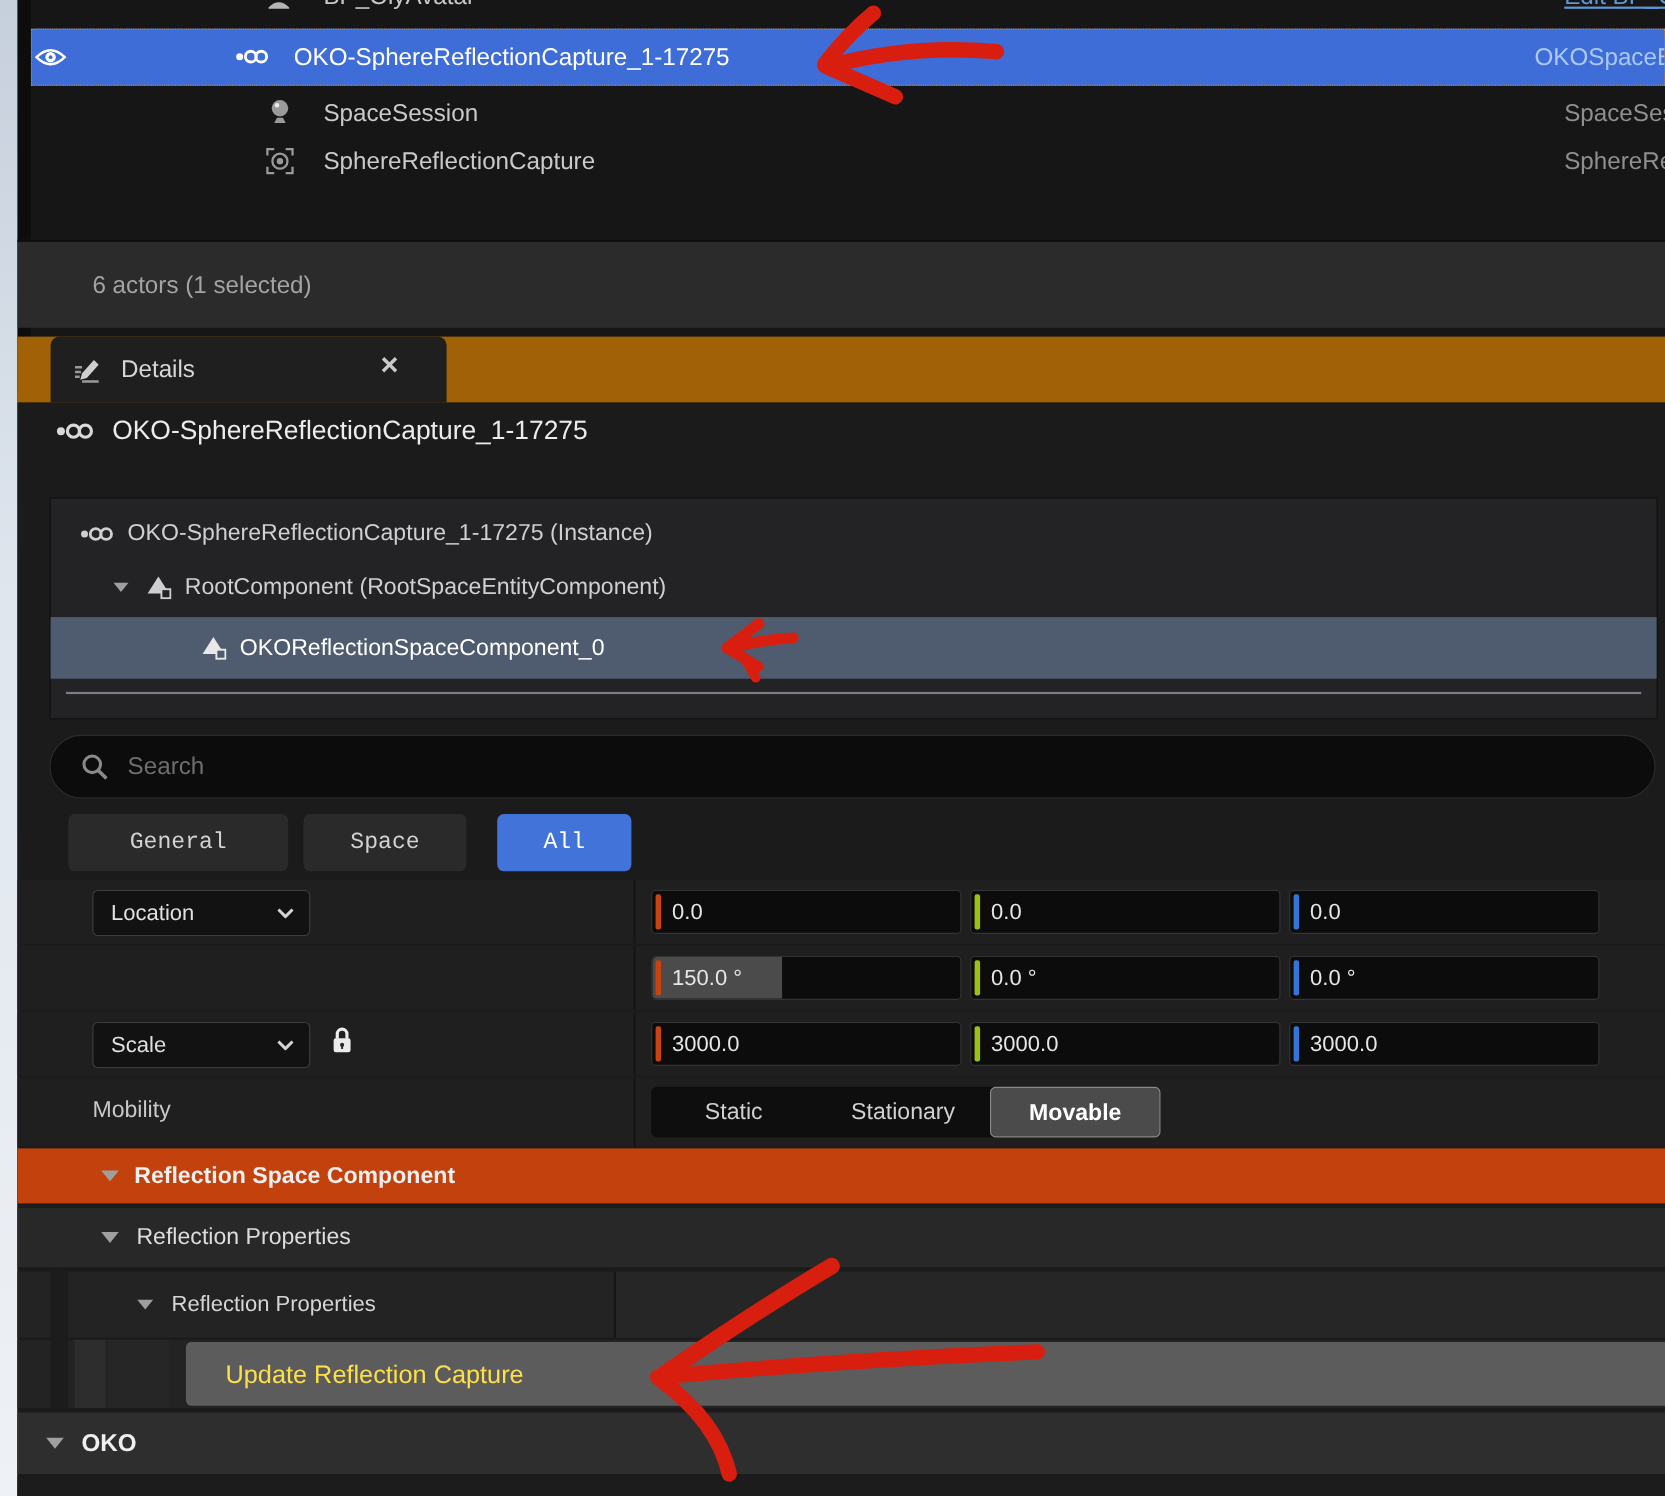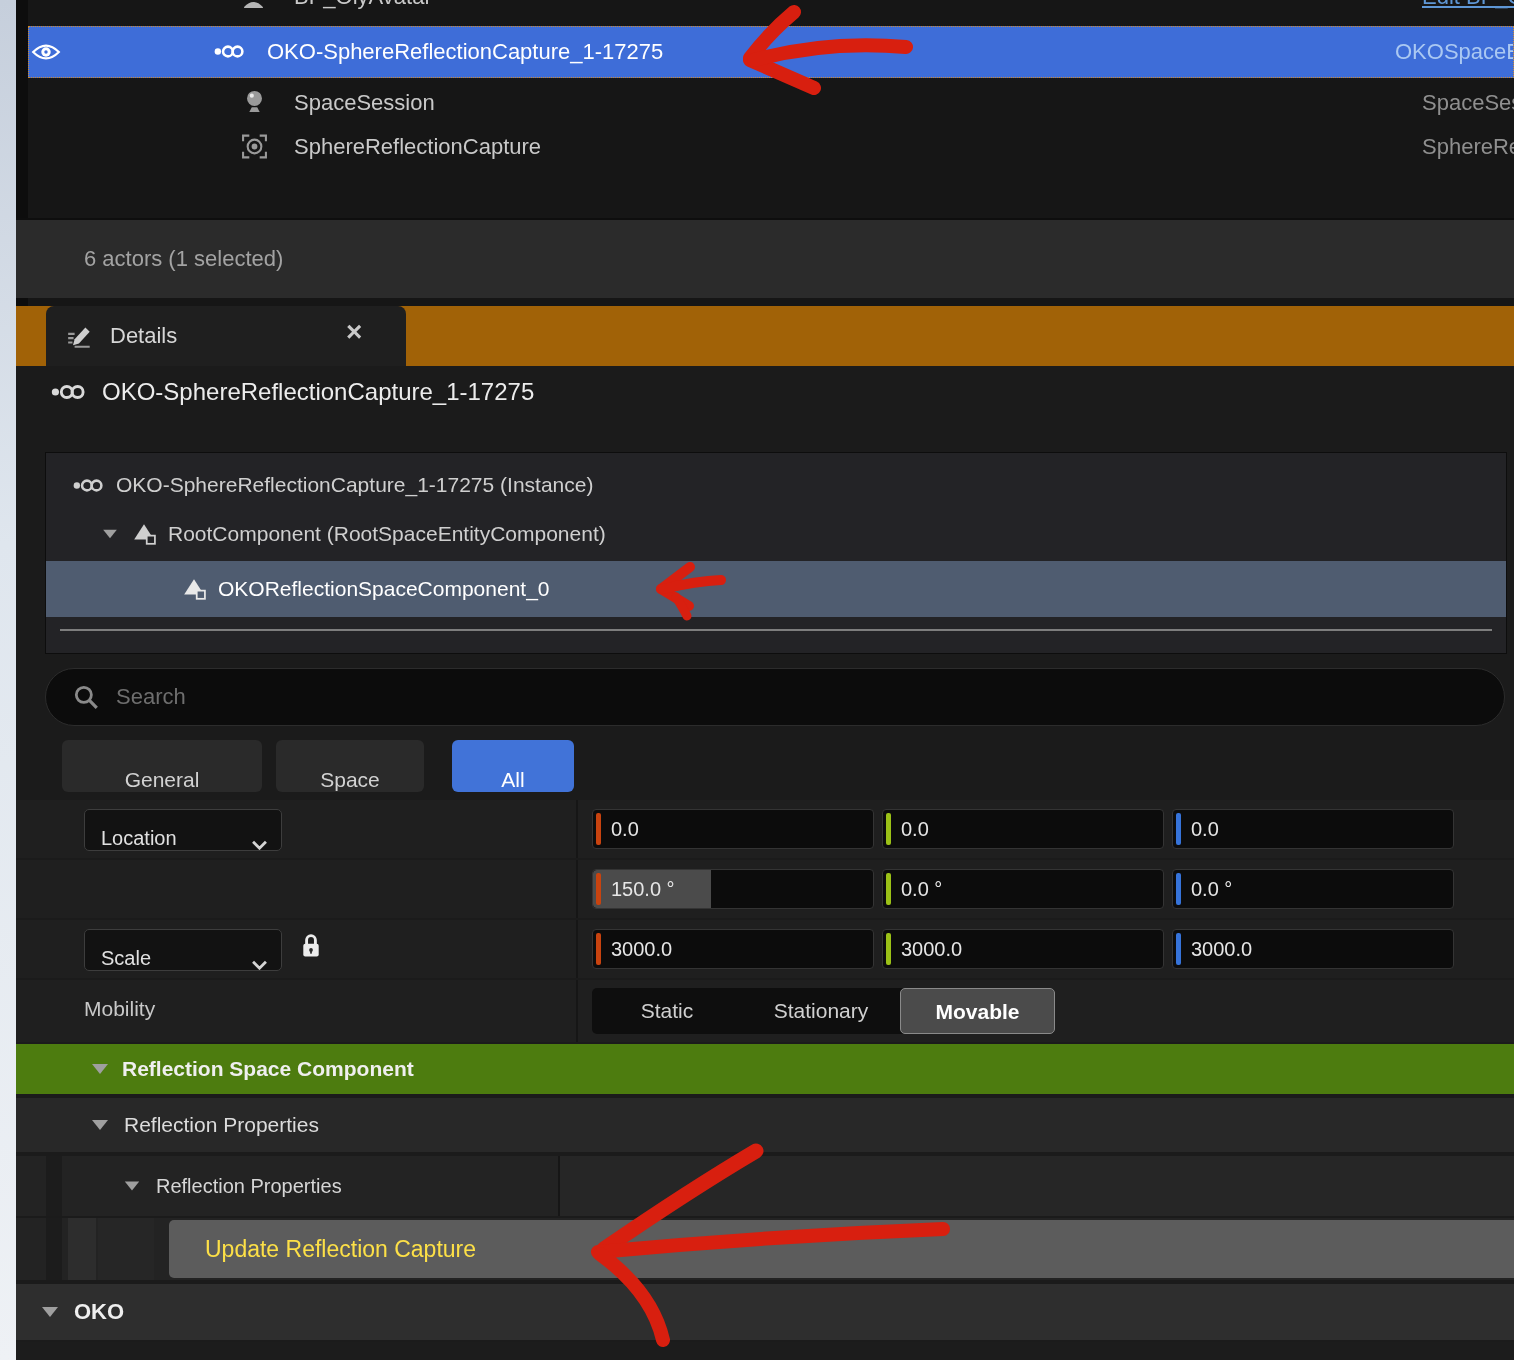--- a/index.html
+++ b/index.html
@@ -34,26 +34,26 @@
   .trow.sel{background:#4f5c70;color:#ffffff;}
   .tsep{position:absolute;left:14px;right:14px;top:176px;height:2px;background:#7d7d7d;}
   
   .search{position:absolute;left:45px;top:668px;width:1460px;height:58px;background:#0c0c0c;
           border:1px solid #2c2c2c;border-radius:29px;display:flex;align-items:center;box-sizing:border-box;}
   .search input{background:transparent;border:none;outline:none;color:#d8d8d8;font-size:22px;
           font-family:"Liberation Sans",sans-serif;width:1200px;margin-left:14px;}
   .search input::placeholder{color:#6e6e6e;}
   
   .fbtn{position:absolute;top:740px;height:52px;background:#2a2a2a;border-radius:6px;
-        display:flex;align-items:flex-end;justify-content:center;font-size:21px;color:#d2d2d2;cursor:pointer;}
+        display:flex;align-items:center;justify-content:center;font-size:21px;color:#d2d2d2;cursor:pointer;font-family:Liberation Mono, monospace;}
   .fbtn.active{background:#4173d8;color:#ffffff;}
   
   .prow{position:absolute;left:16px;right:0;height:58px;background:#1f1f1f;}
   .plabel-btn{position:absolute;left:68px;top:9px;width:196px;height:40px;background:#121212;
-        border:1px solid #3d3d3d;border-radius:5px;display:flex;align-items:flex-end;cursor:pointer;}
+        border:1px solid #3d3d3d;border-radius:5px;display:flex;align-items:center;cursor:pointer;}
   .plabel-btn .pl{margin-left:16px;font-size:20px;color:#e0e0e0;}
   .plabel-btn svg{margin-left:auto;margin-right:14px;}
   .vsep{position:absolute;left:560px;top:0;bottom:0;width:2px;background:#161616;}
   .fld{position:absolute;top:9px;height:40px;width:282px;background:#0c0c0c;border:1px solid #343434;
        border-radius:4px;display:flex;align-items:center;overflow:hidden;box-sizing:border-box;}
   .fld .stripe{width:5px;height:32px;margin-left:3px;border-radius:2px;position:relative;z-index:3;}
   .fld .val{margin-left:10px;font-size:20px;color:#e6e6e6;position:relative;z-index:2;white-space:nowrap;}
   .fld .fill{position:absolute;left:0;top:0;bottom:0;width:42%;background:#4b4b4b;border-radius:4px 0 0 4px;z-index:1;}
   
   .mob-seg{position:absolute;left:576px;top:8px;width:463px;height:46px;background:#0e0e0e;border-radius:5px;}
@@ -291,21 +291,21 @@
   <div class="prow" style="top:980px;height:62px;">
     <span class="abs" style="left:68px;top:17px;font-size:21px;color:#c8c8c8;">Mobility</span>
     <div class="vsep"></div>
     <div class="mob-seg">
       <span class="mob-opt" style="left:0;width:150px;">Static</span>
       <span class="mob-opt" style="left:150px;width:158px;">Stationary</span>
       <span class="mob-opt mob-sel" style="left:308px;width:155px;">Movable</span>
     </div>
   </div>
 
-  <div class="cat" style="top:1044px;height:50px;background:#4d7c0f;">
+  <div class="cat" style="top:1044px;height:50px;background:#c2410c;">
     <span class="tri" style="margin-left:76px;"></span>
     <span style="margin-left:14px;font-size:21px;font-weight:bold;color:#efefef;">Reflection Space Component</span>
   </div>
 
   <div class="cat" style="top:1098px;height:54px;background:#282828;">
     <span class="tri" style="margin-left:76px;"></span>
     <span style="margin-left:16px;font-size:21px;color:#dcdcdc;">Reflection Properties</span>
   </div>
 
   <div class="cat" style="top:1156px;height:60px;background:#232323;">

